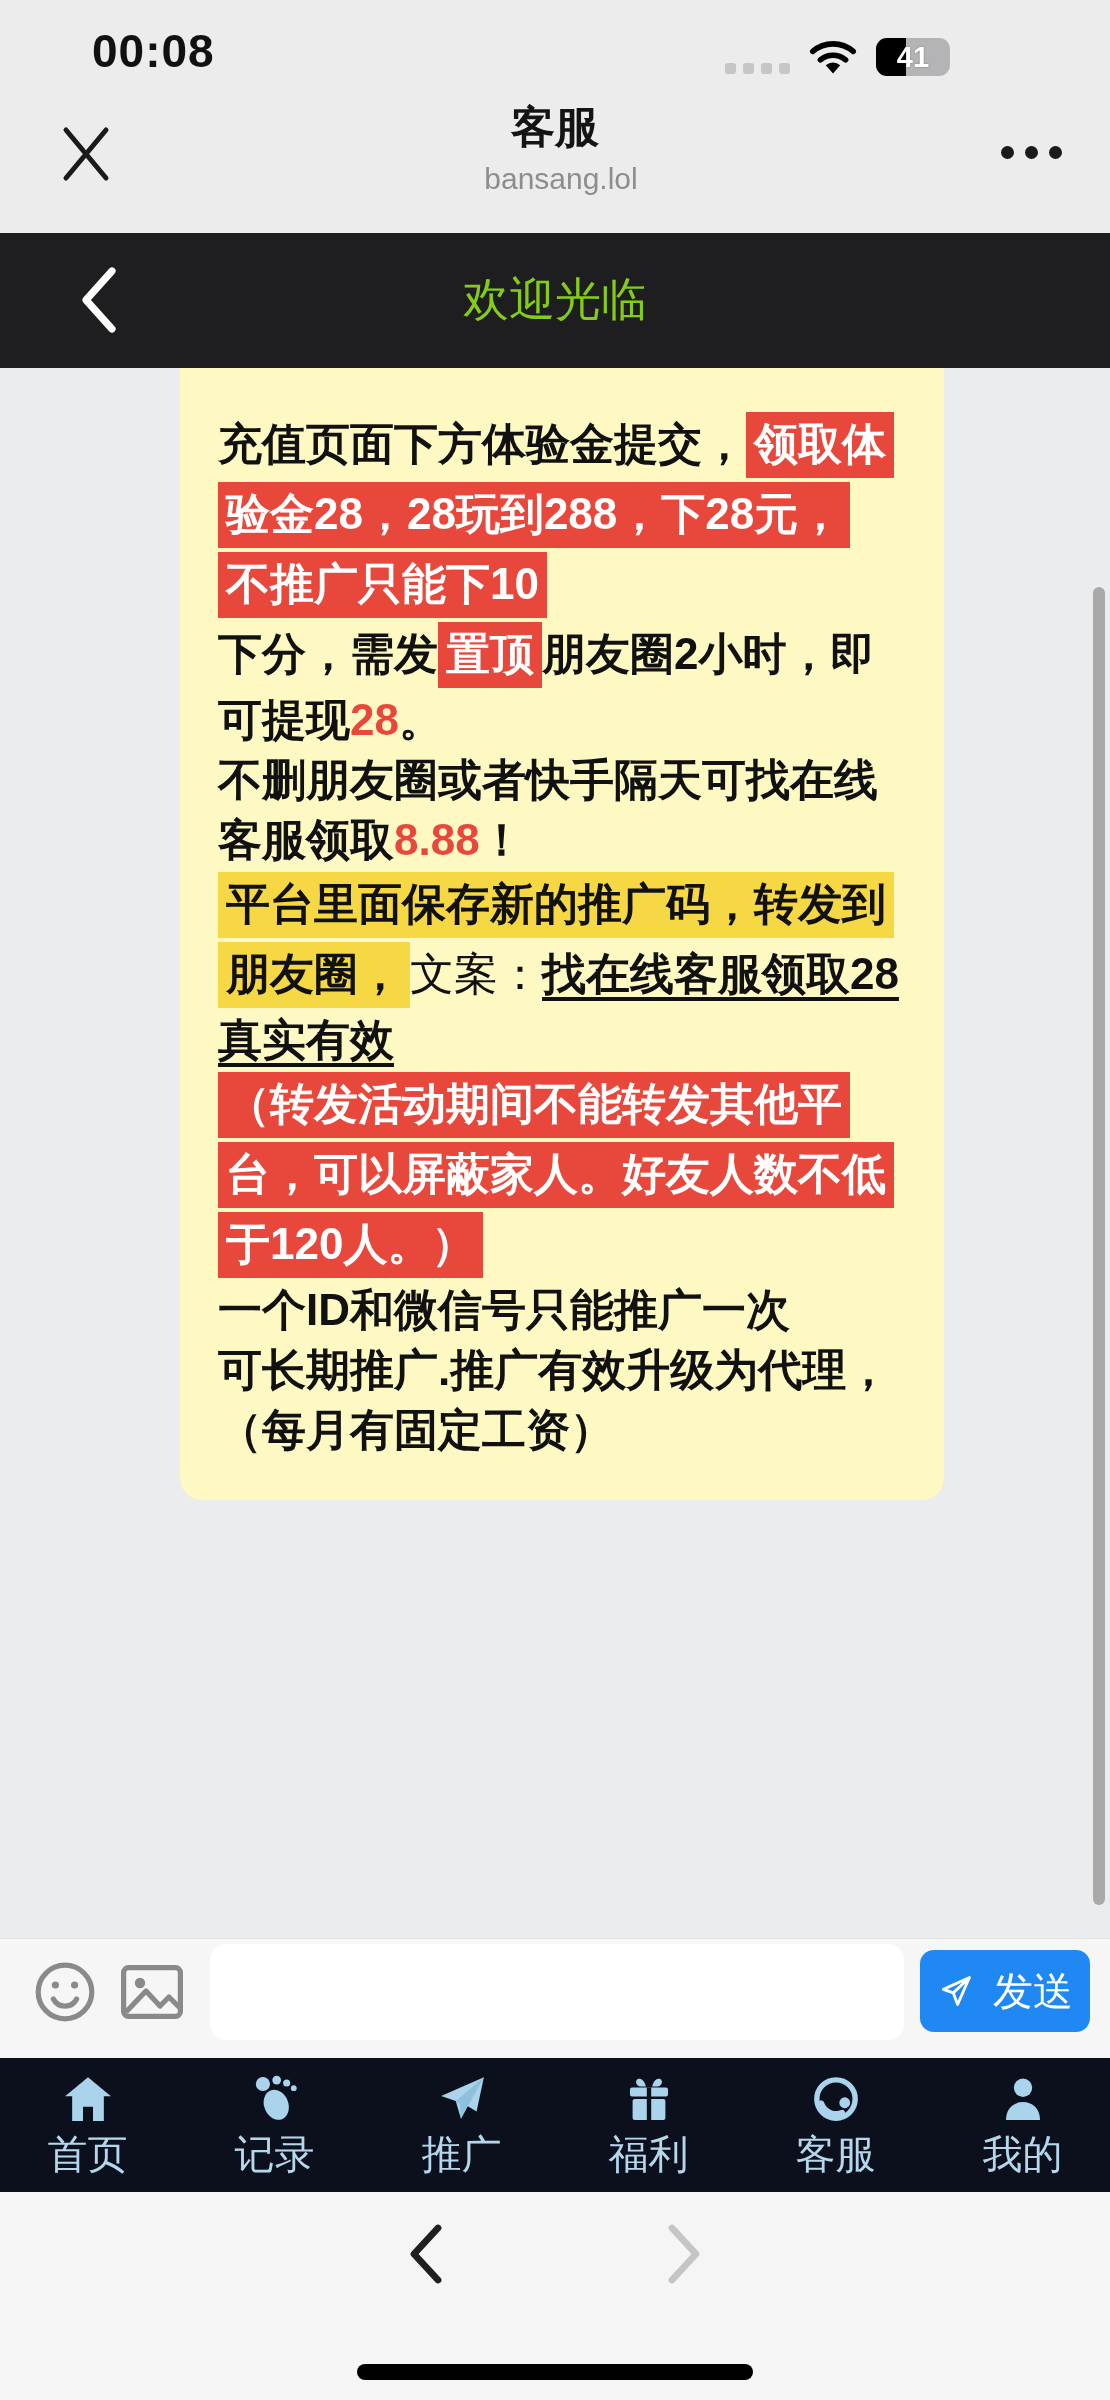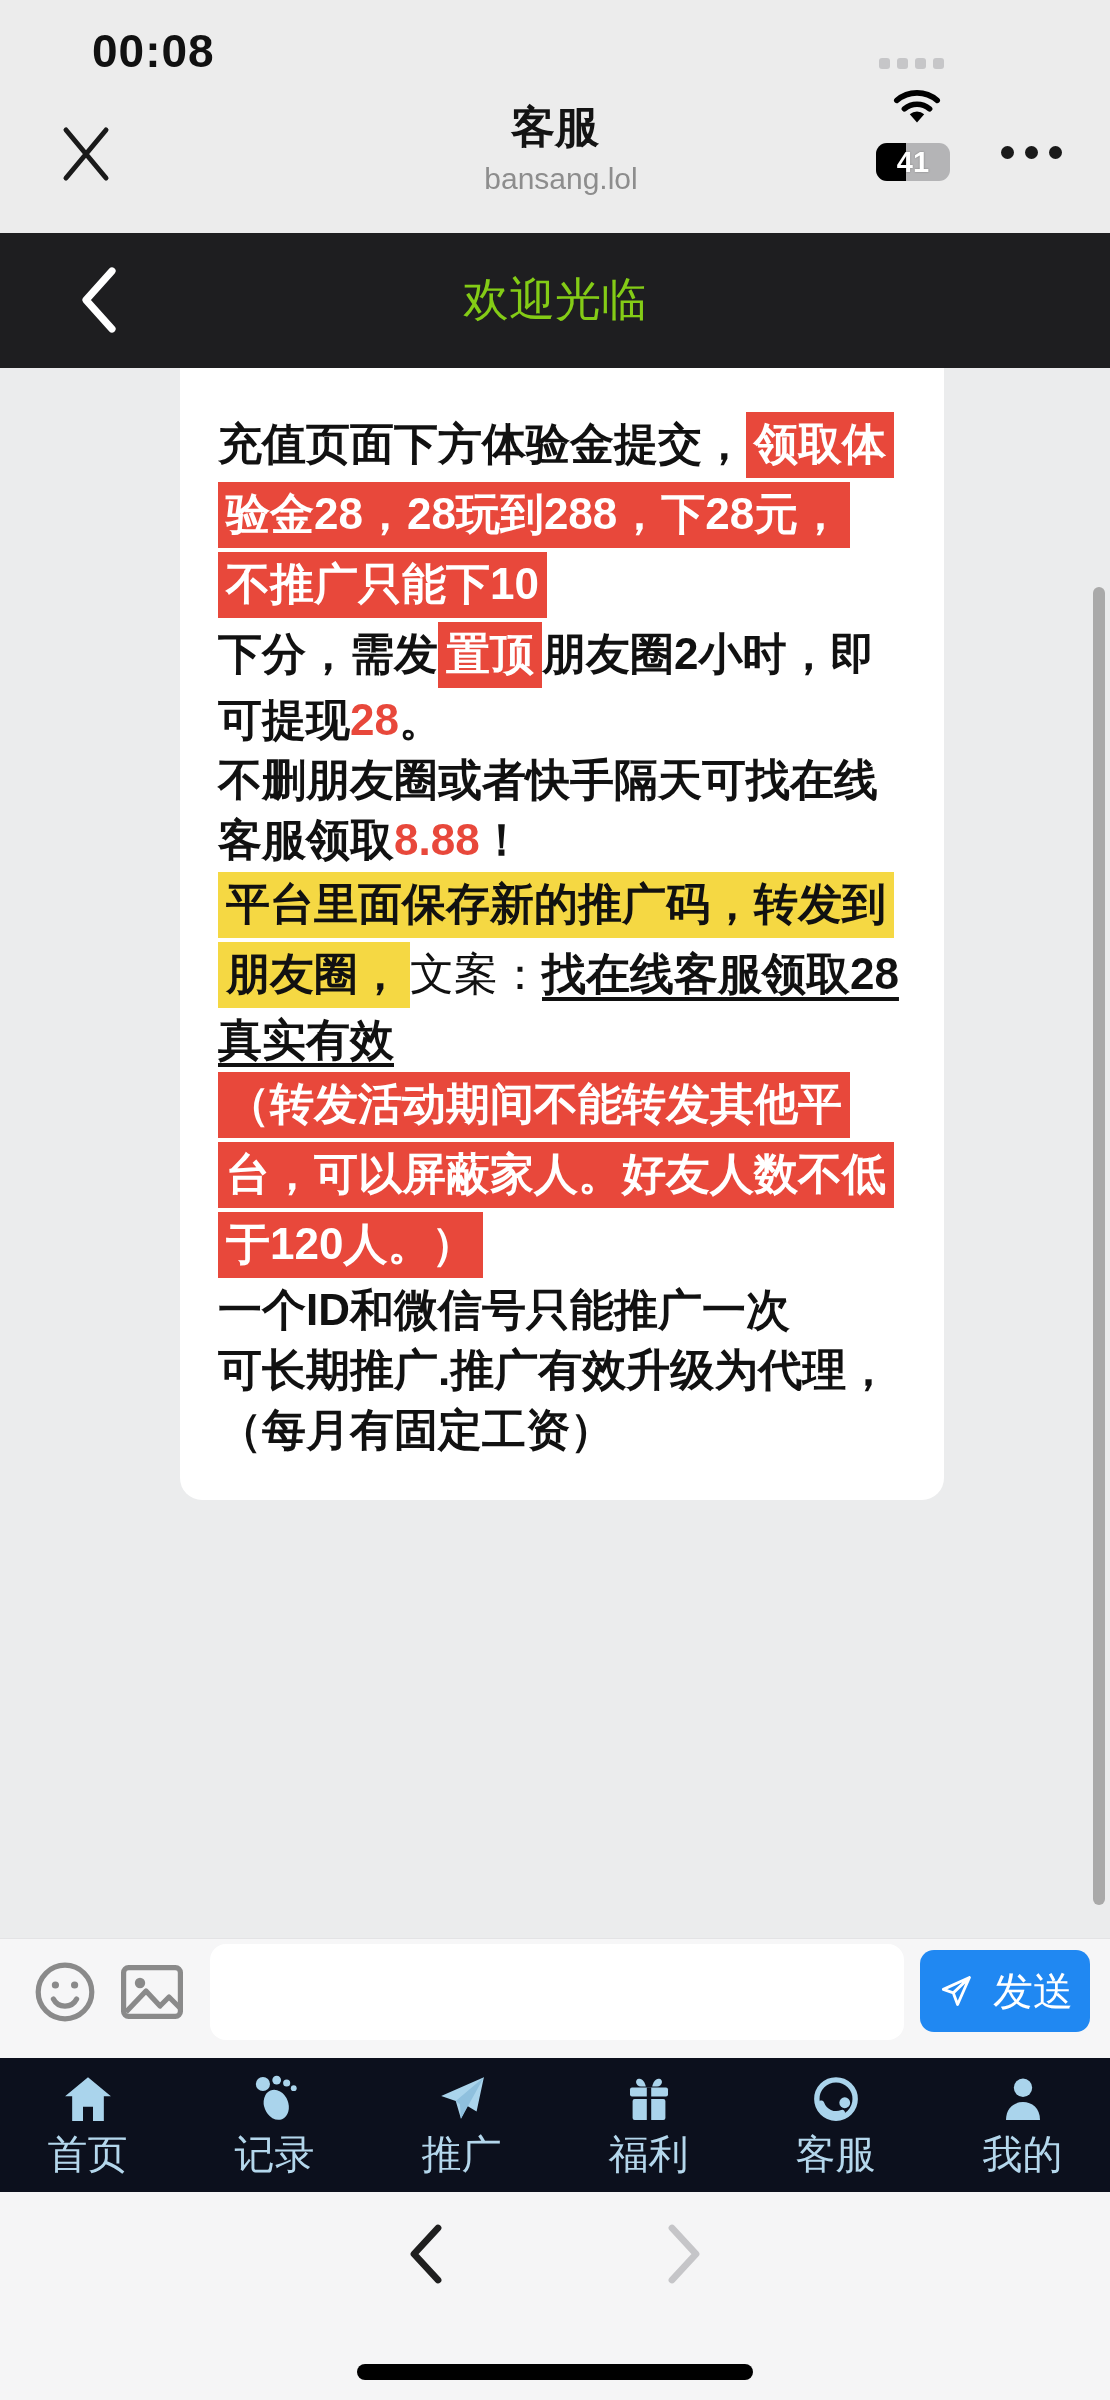--- a/index.html
+++ b/index.html
@@ -2,21 +2,21 @@
 <html><head>
 <meta charset="utf-8">
 <style>
   html,body{margin:0;padding:0;}
   body{font-family:"Liberation Sans","DejaVu Sans",sans-serif;}
   .screen{position:relative;width:1110px;height:2400px;background:#ececec;overflow:hidden;}
 
   
   .statusbar{position:absolute;top:0;left:0;width:1006px;height:90px;}
   .time{position:absolute;left:92px;top:24px;font-size:46px;font-weight:700;color:#111;letter-spacing:1px;}
-  .sb-right{position:absolute;right:62px;top:36px;display:flex;align-items:flex-end;gap:16px;flex-direction:column;}
+  .sb-right{position:absolute;right:62px;top:36px;display:flex;align-items:center;gap:16px;}
   .cell-dots{display:flex;gap:7px;align-items:flex-end;margin-top:22px;}
   .cell-dots i{width:11px;height:11px;border-radius:3px;background:#c6c6c8;}
   .battery{position:relative;width:74px;height:38px;border-radius:11px;background:#b4b4b6;overflow:hidden;}
   .battery .fill{position:absolute;left:0;top:0;bottom:0;width:41%;background:#000;}
   .battery .pct{position:absolute;left:0;right:0;top:3px;text-align:center;font-size:29px;font-weight:700;color:#fff;text-shadow:0 0 2px rgba(0,0,0,.35);}
   .bat-nub{width:6px;height:15px;background:#b4b4b6;border-radius:0 4px 4px 0;margin-left:-12px;}
 
   
   .header{position:absolute;top:90px;left:0;width:1110px;height:143px;}
   .close-x{position:absolute;left:58px;top:36px;width:56px;height:56px;cursor:pointer;}
@@ -25,21 +25,21 @@
   .more-dots{position:absolute;right:48px;top:34px;display:flex;gap:11px;align-items:center;height:56px;cursor:pointer;}
   .more-dots i{width:13px;height:13px;border-radius:50%;background:#1a1a1a;}
 
   
   .pagenav{position:absolute;top:233px;left:0;width:1110px;height:135px;background:#1e1e20;}
   .back-chev{position:absolute;left:76px;top:32px;}
   .pn-title{position:absolute;left:0;right:0;top:36px;text-align:center;font-size:46px;color:#84cc16;}
 
   
   .content{position:absolute;top:368px;left:0;width:1110px;height:1570px;background:#ebeced;}
-  .card{position:absolute;left:180px;top:0;width:764px;box-sizing:border-box;background:#ffffff;border-radius:0 0 22px 22px;padding:42px 38px 40px;text-decoration:underline;}
+  .card{position:absolute;left:180px;top:0;width:764px;box-sizing:border-box;background:#fef9c3;border-radius:0 0 22px 22px;padding:42px 38px 40px;text-decoration:underline;}
   .line{font-size:44px;line-height:60px;font-weight:700;color:#111;white-space:nowrap;}
   .line span{display:inline-block;}
   .hl-red{background:#e8483b;color:#fff;padding:2px 8px 4px;margin:2px 0;}
   .hl-yellow{background:#f5d843;color:#111;padding:2px 8px 4px;margin:2px 0;}
   .txt-red{color:#e8483b;}
   .reg{font-weight:400;}
   .ub{text-decoration:underline;text-decoration-thickness:4px;text-underline-offset:8px;}
   .scroll-thumb{position:absolute;right:5px;top:219px;width:12px;height:1318px;border-radius:6px;background:#a9a9a9;}
 
   

